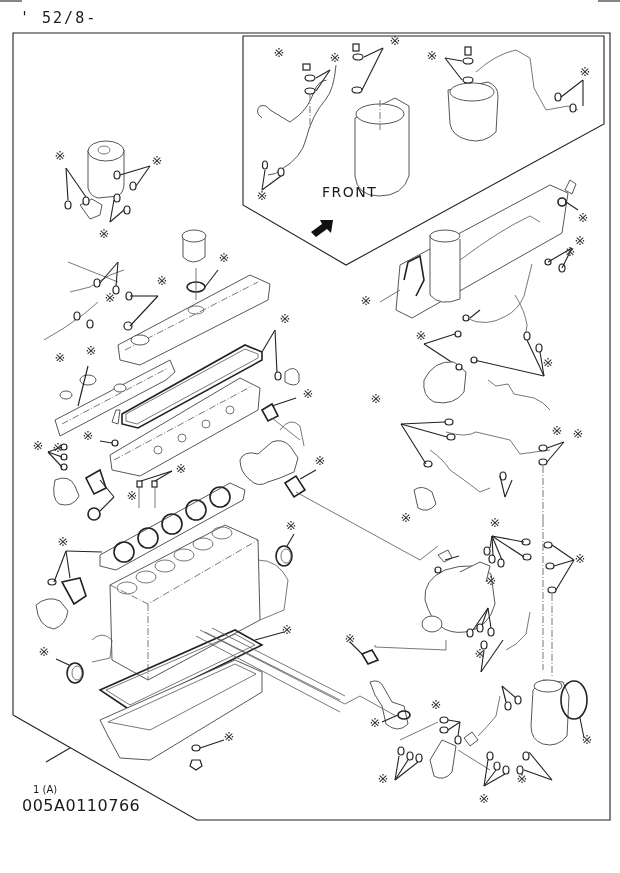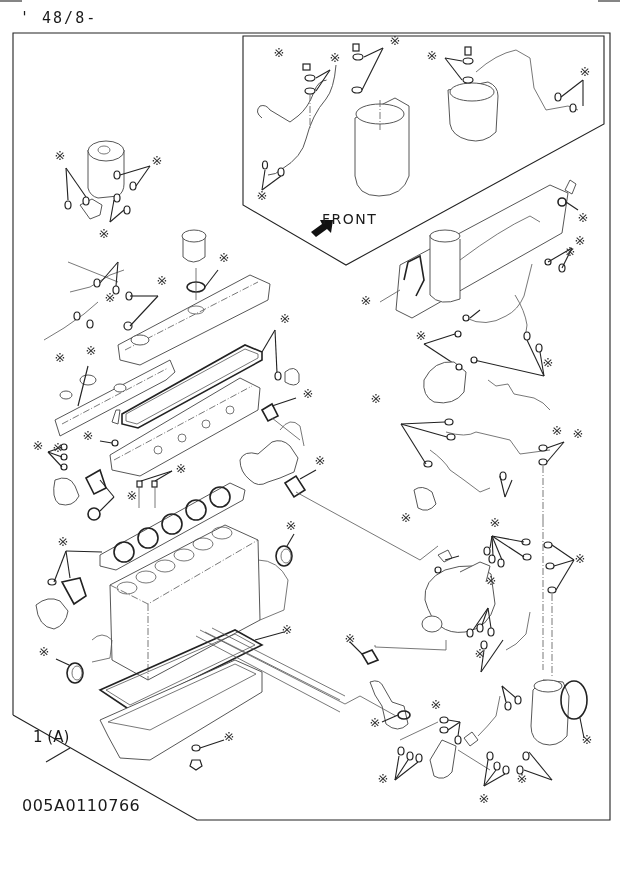--- a/index.html
+++ b/index.html
@@ -1,21 +1,21 @@
 <!DOCTYPE html>
 <html><head>
 <meta charset="utf-8">
 <style>
   html, body { margin: 0; padding: 0; background: #ffffff; }
   body { width: 620px; height: 873px; position: relative; overflow: hidden; font-family: "DejaVu Sans", sans-serif; }
   #diagram { position: absolute; left: 0; top: 0; width: 620px; height: 873px; }
   .lbl { position: absolute; color: #1a1a1a; font-family: "DejaVu Sans", sans-serif; white-space: nowrap; }
   .hdr { left: 20px; top: 9px; font-size: 15px; letter-spacing: 2px; font-family: "DejaVu Sans Mono", monospace; }
-  .front { left: 322px; top: 211px; font-size: 14px; letter-spacing: 1.5px; }
-  .callout { left: 33px; top: 728px; font-size: 15px; }
+  .front { left: 322px; top: 184px; font-size: 14px; letter-spacing: 1.5px; }
+  .callout { left: 33px; top: 784px; font-size: 10px; }
   .code { left: 22px; top: 796px; font-size: 16px; letter-spacing: 0.5px; }
   .ln { stroke: #222; stroke-width: 1.1; fill: none; }
   .thin { stroke: #555; stroke-width: 0.8; fill: none; }
   .dash { stroke: #555; stroke-width: 0.8; fill: none; stroke-dasharray: 7 2 1 2; }
   .part { stroke: #444; stroke-width: 0.9; fill: #fff; }
   .gk { stroke: #222; stroke-width: 1.6; fill: none; }
   .nut { stroke: #222; stroke-width: 1.2; fill: #fff; }
   .star { font-size: 13px; fill: #333; font-family: "DejaVu Sans", sans-serif; }
 </style>
 </head>
@@ -444,16 +444,16 @@
       <text x="375" y="727" class="star" text-anchor="middle">※</text>
       <text x="436" y="709" class="star" text-anchor="middle">※</text>
       <text x="383" y="783" class="star" text-anchor="middle">※</text>
       <text x="406" y="522" class="star" text-anchor="middle">※</text>
       <text x="484" y="803" class="star" text-anchor="middle">※</text>
       <text x="587" y="744" class="star" text-anchor="middle">※</text>
       <text x="522" y="783" class="star" text-anchor="middle">※</text>
     </g>
 </svg>
 
-<div class="lbl hdr">' 48/8-</div>
+<div class="lbl hdr">' 52/8-</div>
 <div class="lbl front">FRONT</div>
 <div class="lbl callout">1 (A)</div>
 <div class="lbl code">005A0110766</div>
 
 </body></html>

